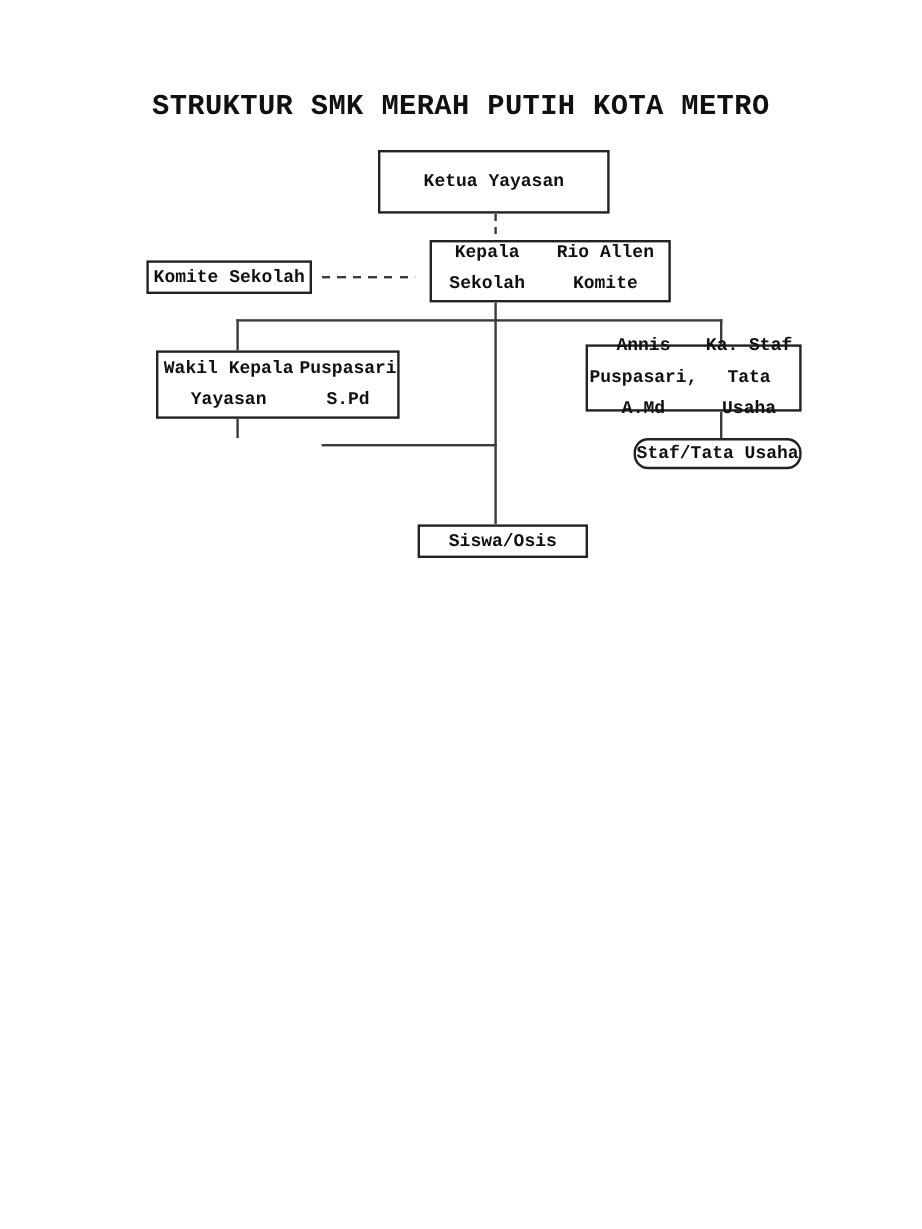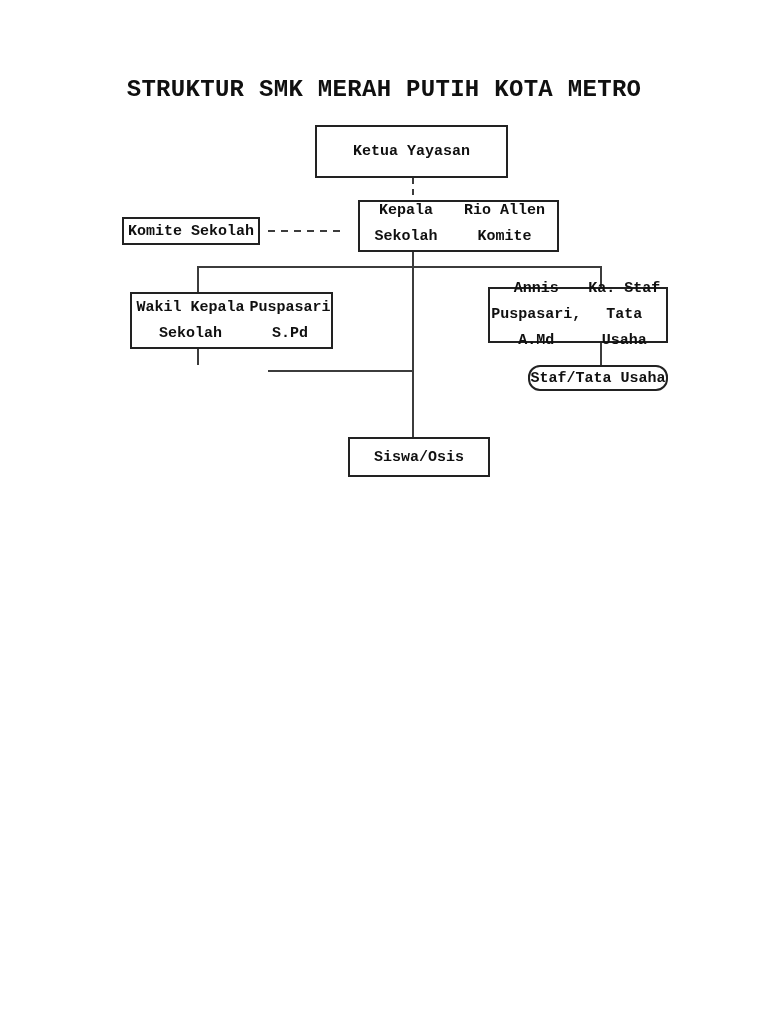--- a/index.html
+++ b/index.html
@@ -44,21 +44,21 @@
   }
   .node.single{line-height:normal;}
   
   .n-ketua  {left:315px;top:125px;width:193px;height:53px;}
   .n-kepala {left:358px;top:200px;width:201px;height:52px;align-items:flex-end;}
   .n-komite {left:122px;top:217px;width:138px;height:28px;}
   .n-wakil  {left:130px;top:292px;width:203px;height:57px;}
   .n-kastaf {left:488px;top:287px;width:180px;height:56px;}
   .n-dewan  {left:131px;top:365px;width:137px;height:27px;}
   .n-staf   {left:528px;top:365px;width:140px;height:26px;border-radius:12px;}
-  .n-siswa  {left:348px;top:437px;width:142px;height:40px;}
+  .n-siswa  {left:348px;top:437px;width:142px;height:28px;}
   
   .line{position:absolute;}
   .line.v{width:2px;background:var(--connector);}
   .line.h{height:2px;background:var(--connector);}
   .line.v-dash{
     width:2px;
     background:repeating-linear-gradient(to bottom,var(--connector) 0 6px,transparent 6px 11px);
   }
   .line.h-dash{
     height:2px;
@@ -100,21 +100,21 @@
   <div class="node n-kepala">
     <div>Kepala Sekolah</div>
     <div>Rio Allen Komite</div>
   </div>
 
   <div class="node single n-komite">
     <div>Komite Sekolah</div>
   </div>
 
   <div class="node n-wakil">
-    <div>Wakil Kepala Sekolah</div>
+    <div>Wakil Kepala Yayasan</div>
     <div>Puspasari S.Pd</div>
   </div>
 
   <div class="node n-kastaf">
     <div>Annis Puspasari, A.Md</div>
     <div>Ka. Staf Tata Usaha</div>
   </div>
 
 
   <div class="node single n-staf">

